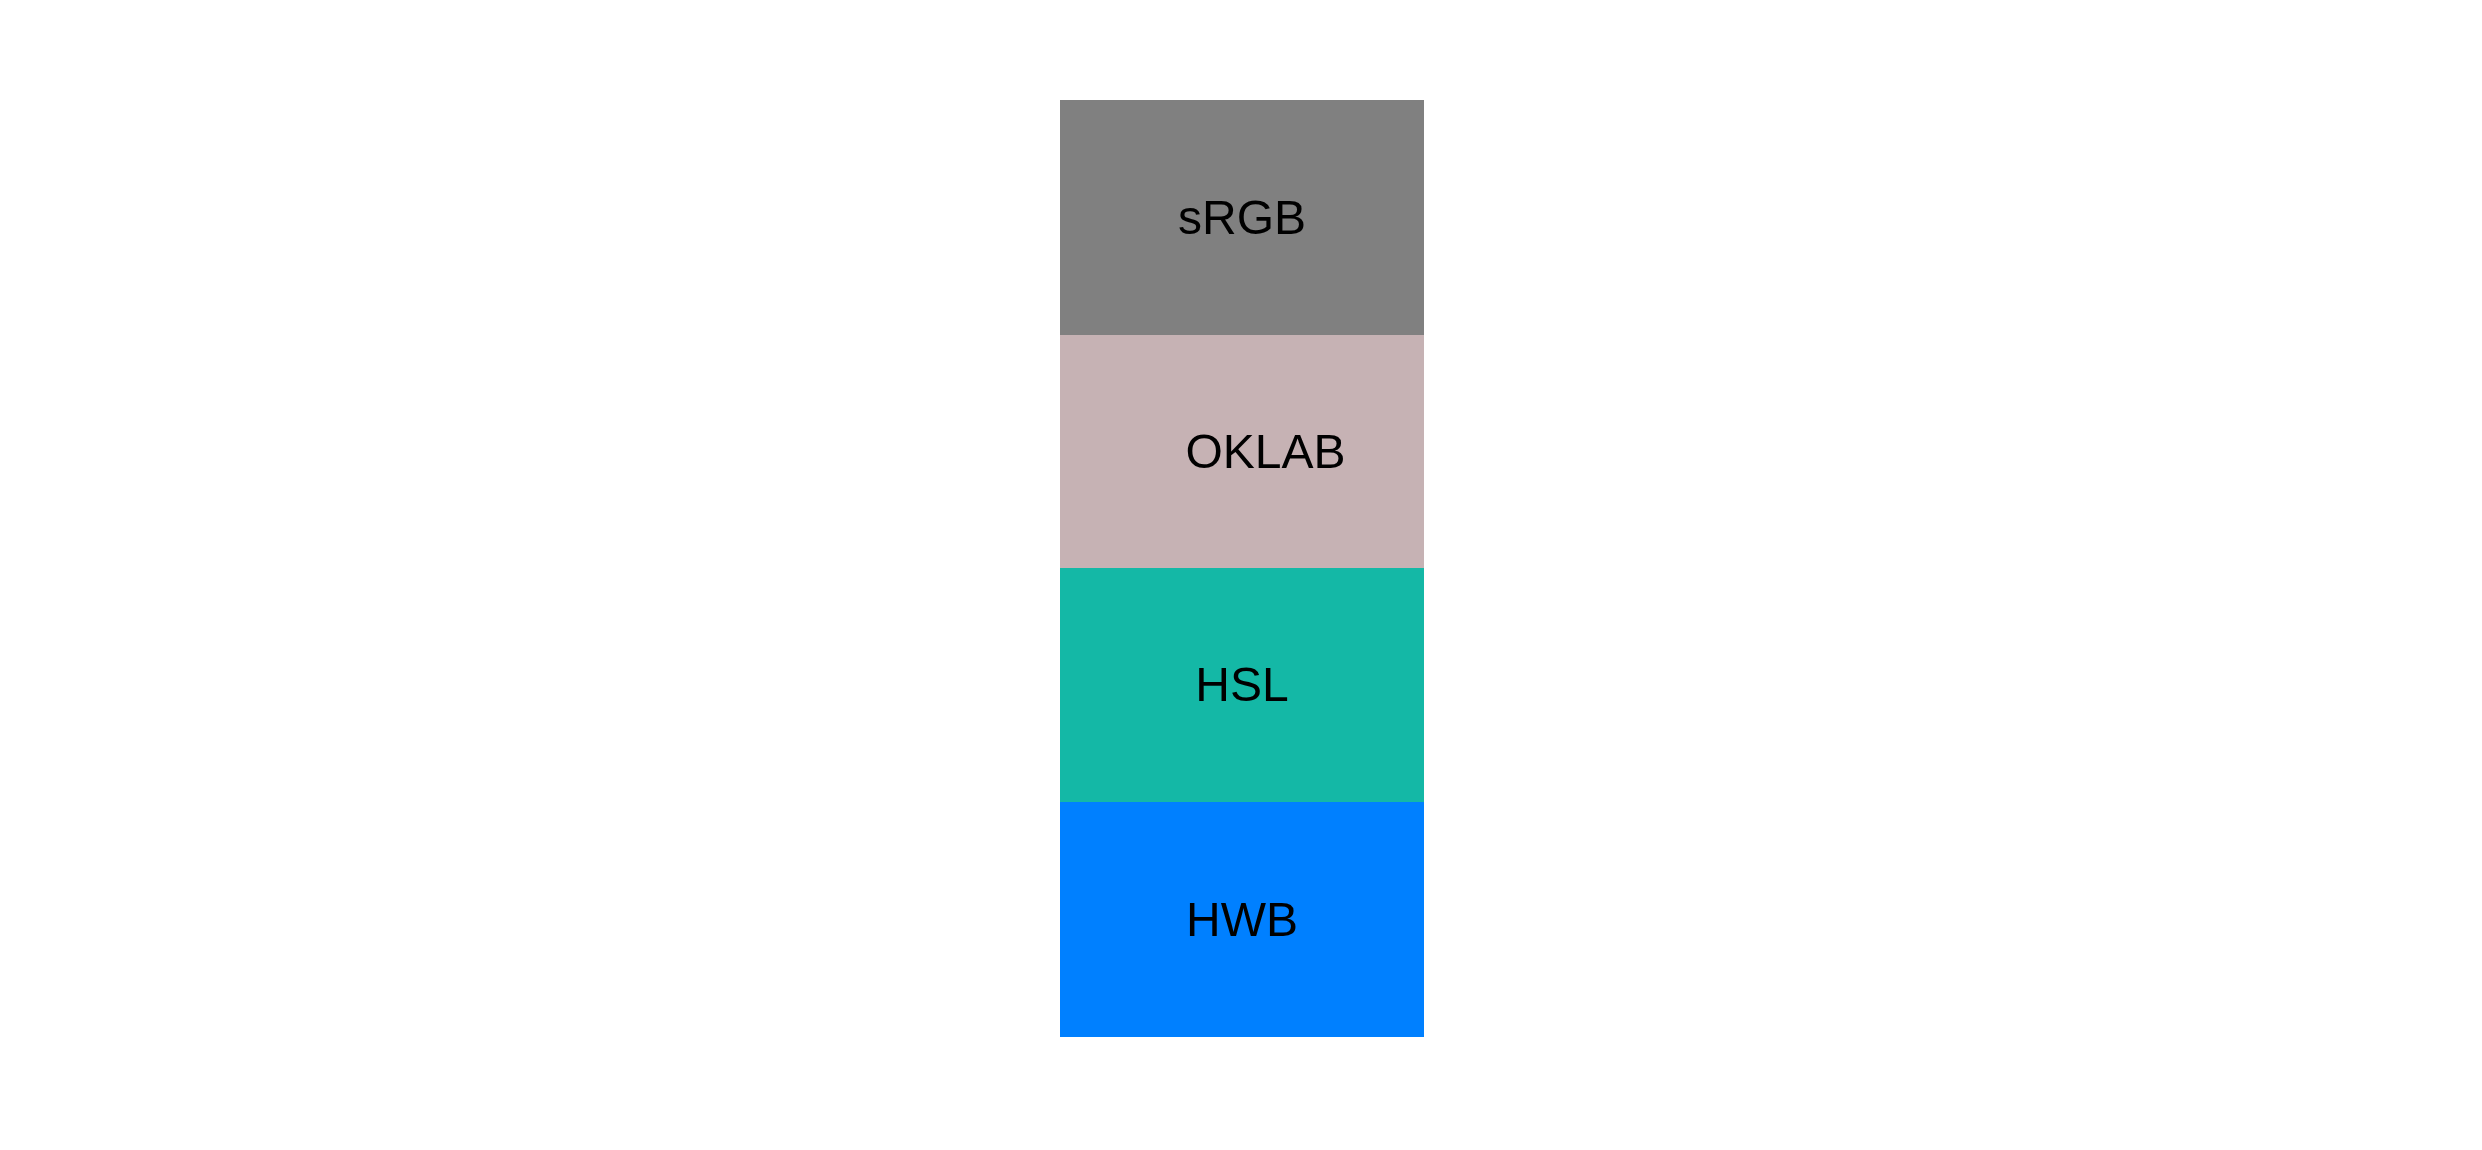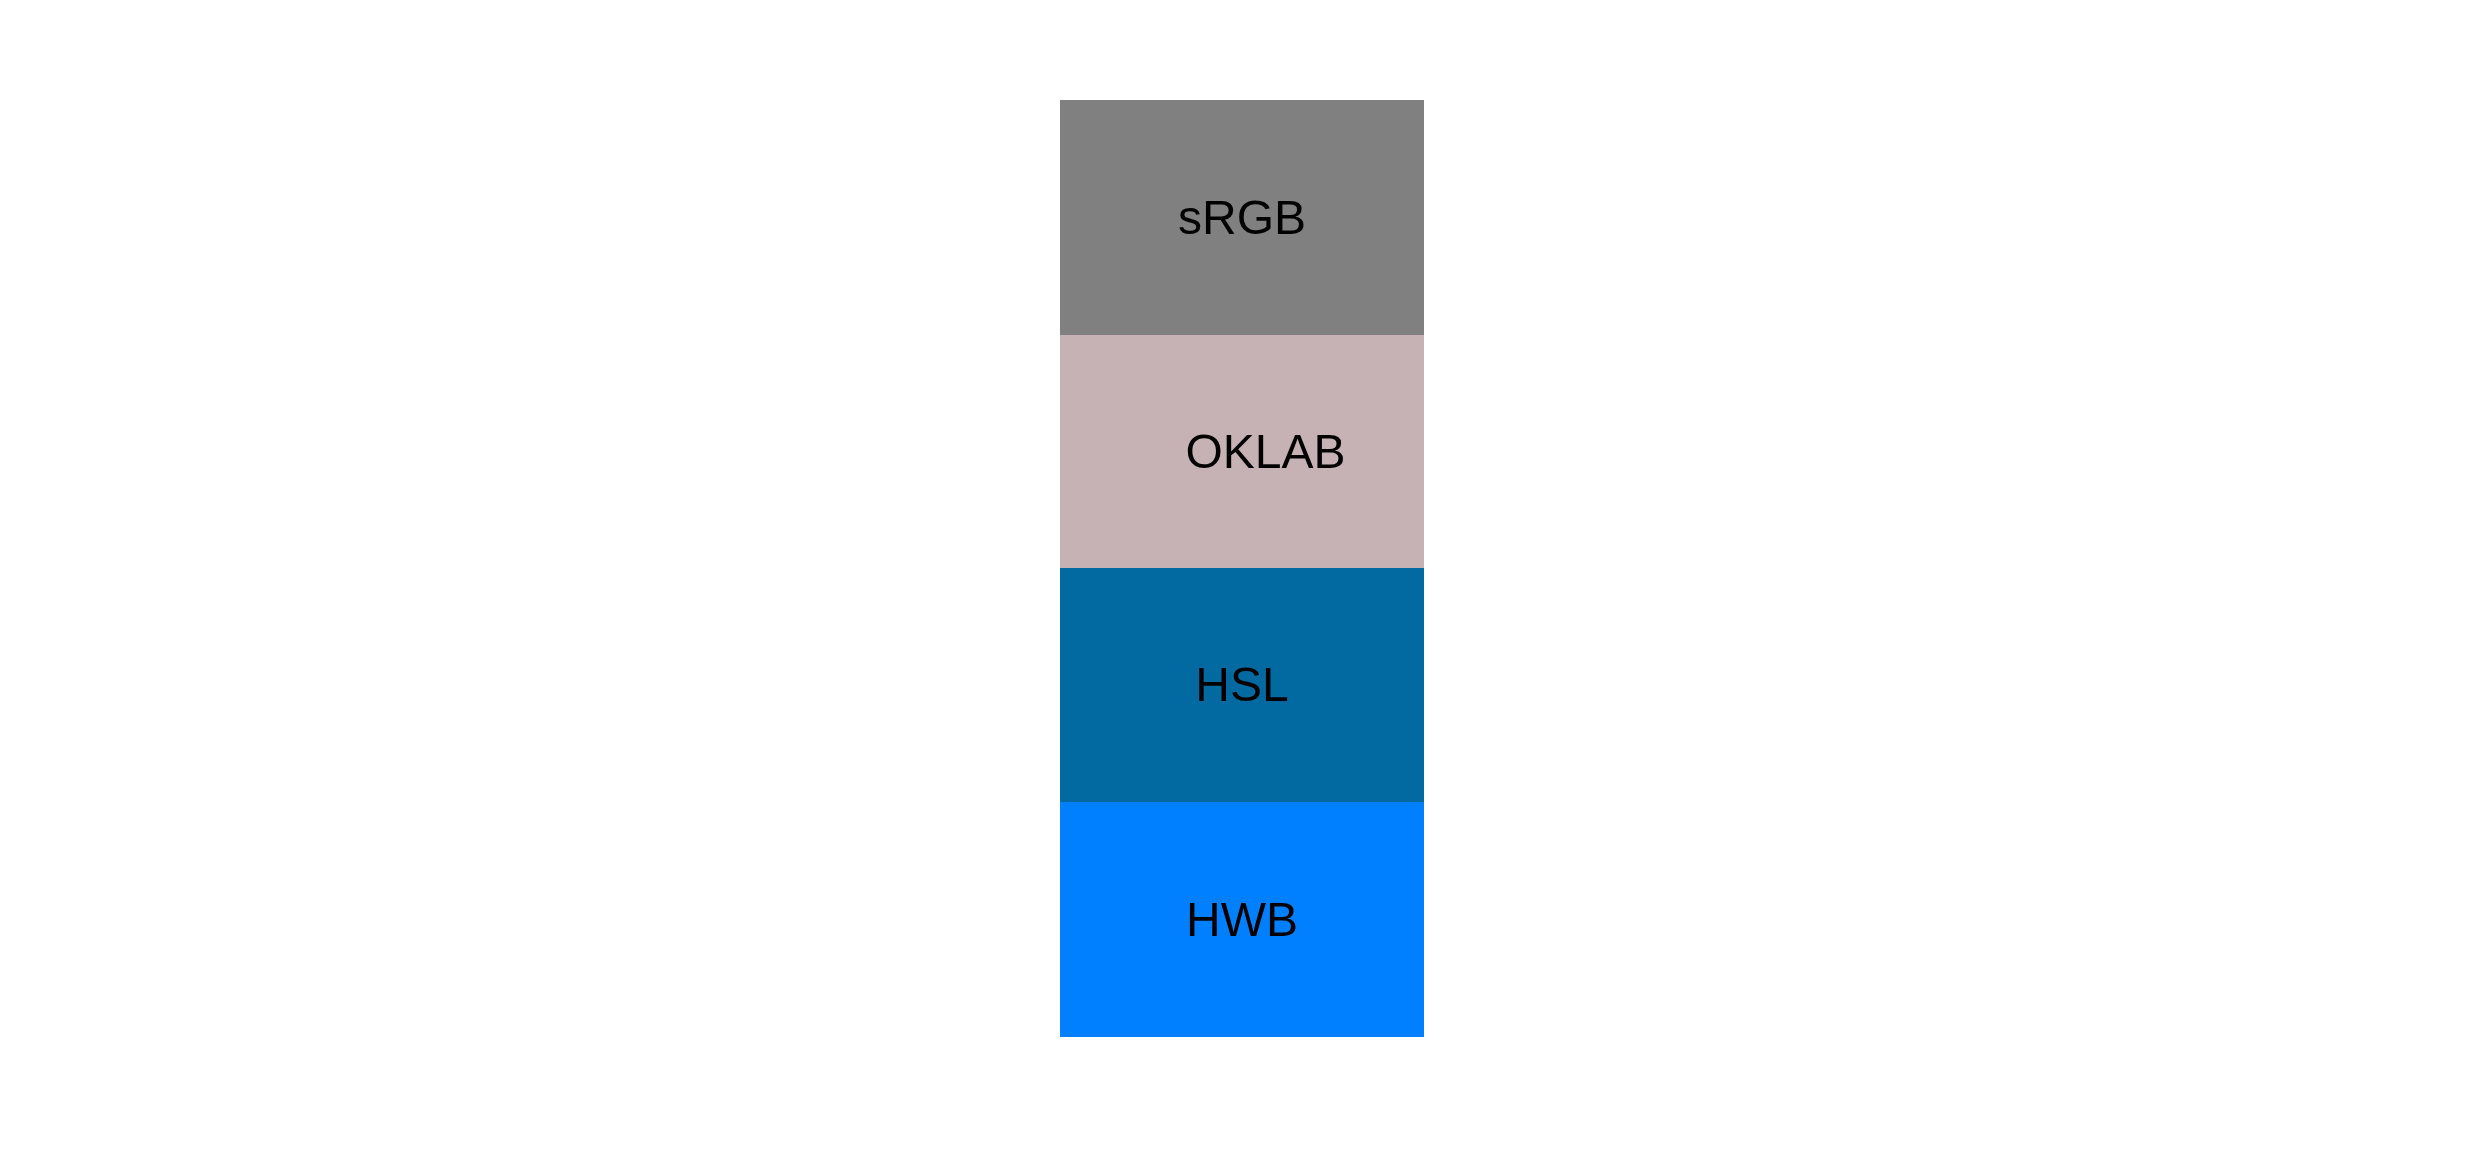--- a/index.html
+++ b/index.html
@@ -54,21 +54,21 @@
 <div id="stack">
 
   <div class="swatch swatch-srgb" style="background: rgb(128, 128, 128);">
     <span class="swatch-label" style="color: rgb(0, 0, 0);">sRGB</span>
   </div>
 
   <div class="swatch swatch-oklab" style="background: rgb(198, 178, 180);">
     <span class="swatch-label" style="color: rgb(0, 0, 0); margin-left: 47px;">OKLAB</span>
   </div>
 
-  <div class="swatch swatch-hsl" style="background: #0369a1;">
+  <div class="swatch swatch-hsl" style="background: #14b8a6;">
     <span class="swatch-label" style="color: rgb(0, 0, 0);">HSL</span>
   </div>
 
   <div class="swatch swatch-hwb" style="background: rgb(0, 128, 255);">
     <span class="swatch-label" style="color: rgb(0, 0, 0);">HWB</span>
   </div>
 
 </div>
 
 </body></html>

